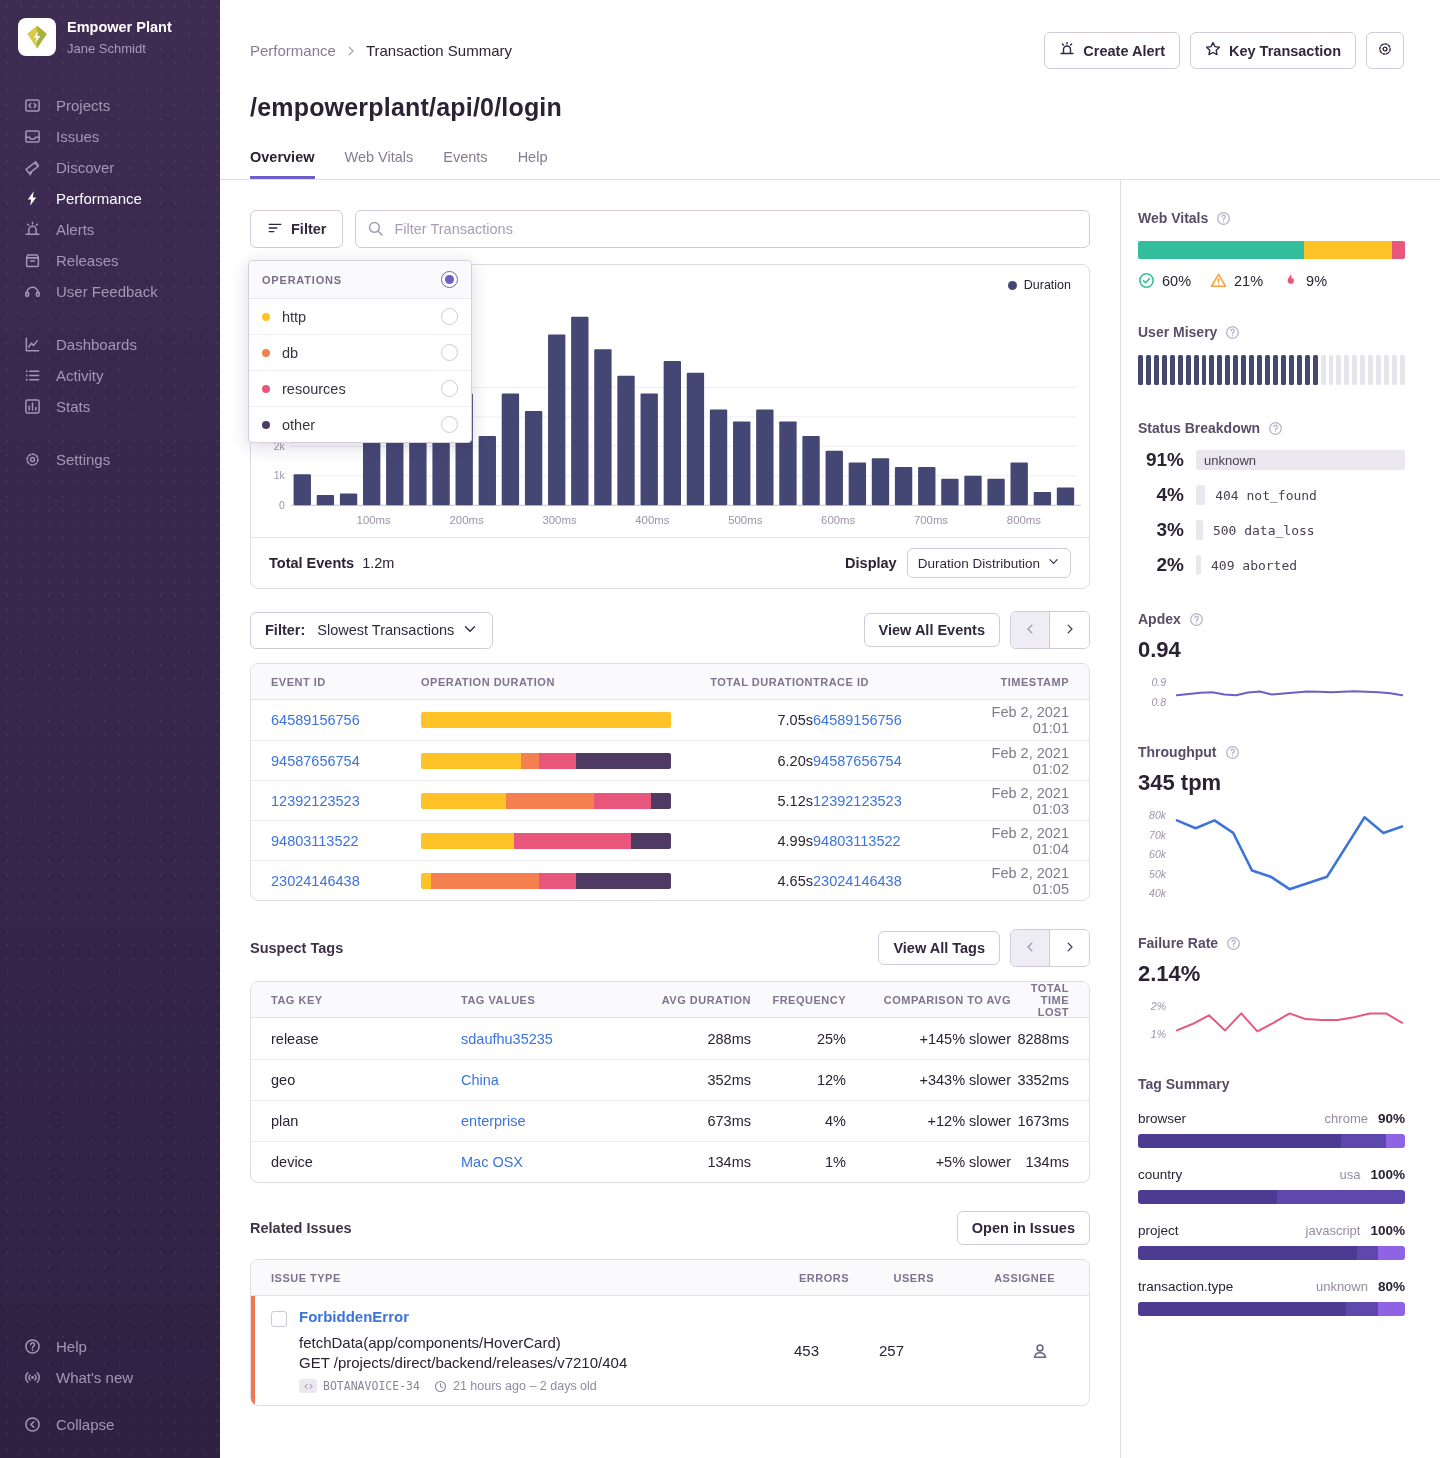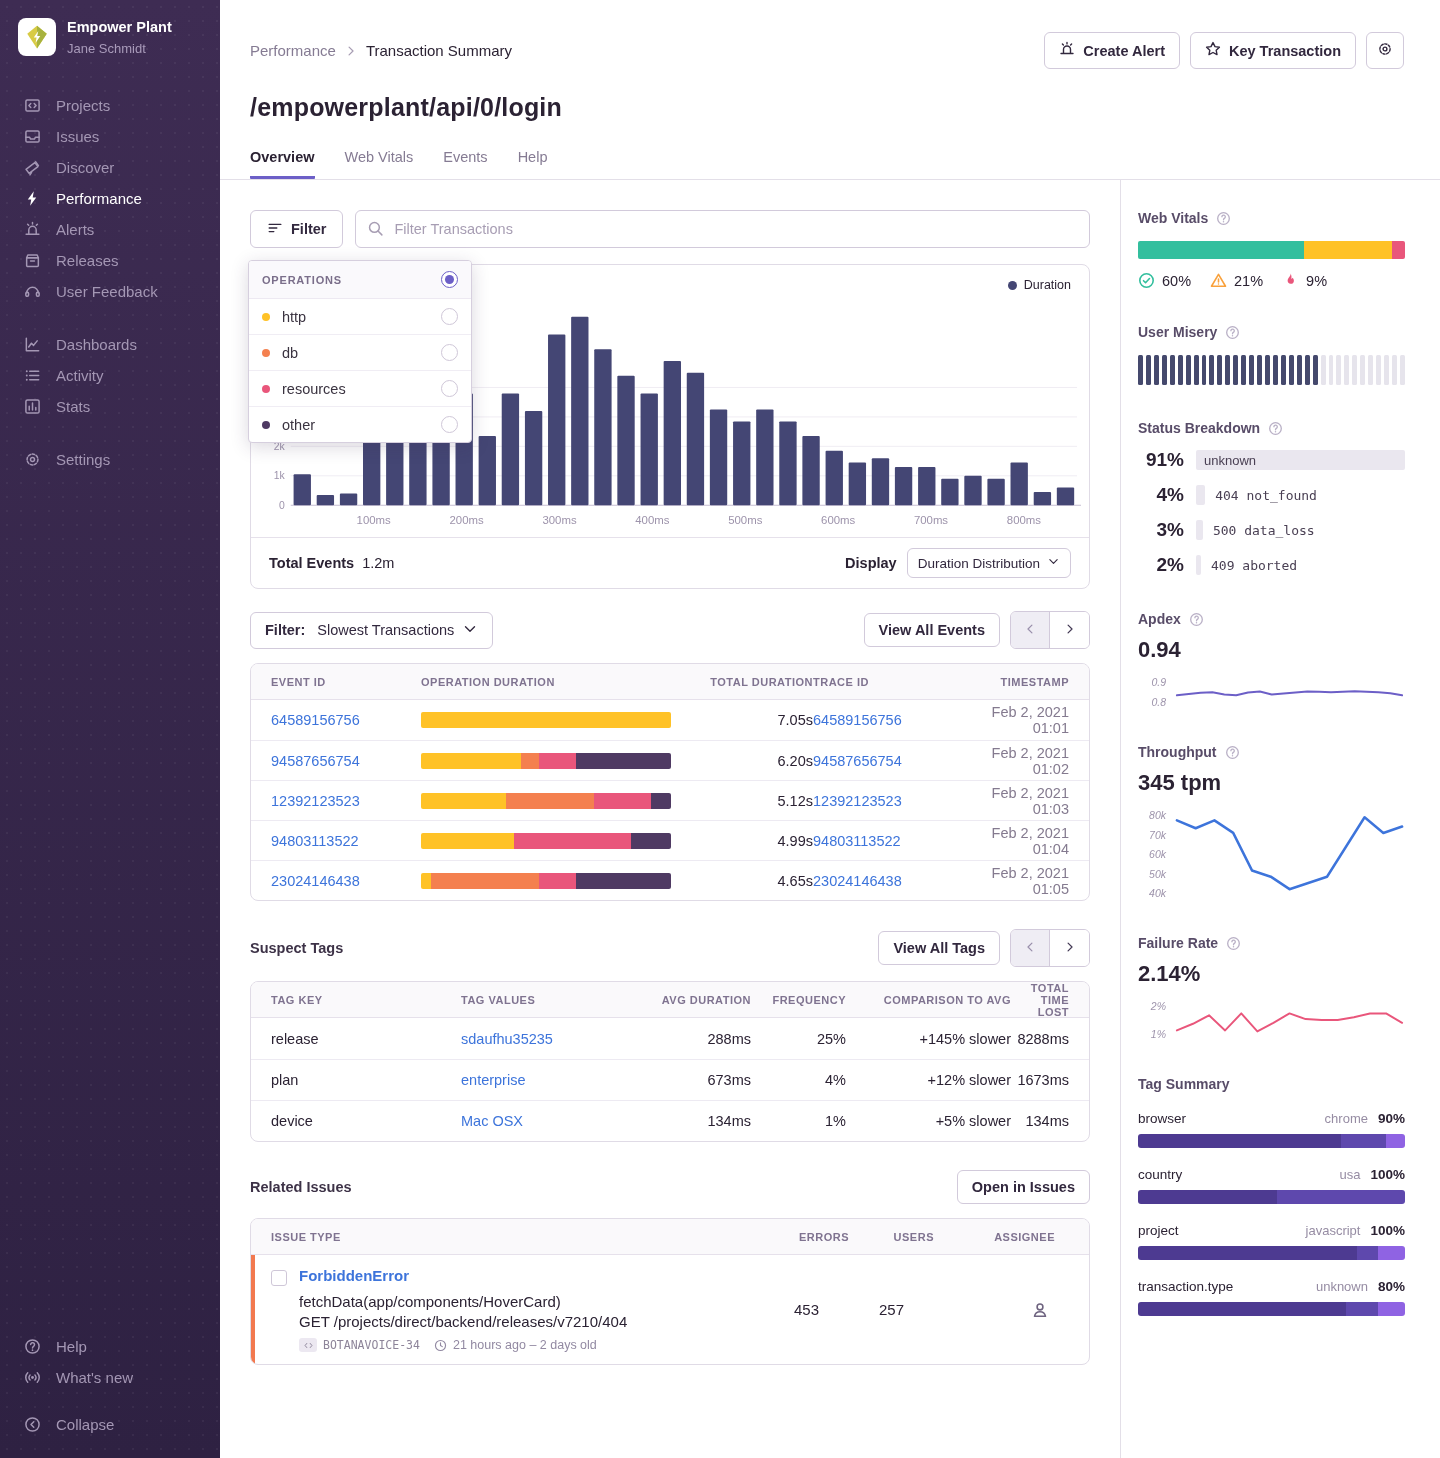--- a/index.html
+++ b/index.html
@@ -641,20 +641,28 @@
             <div class="rows">
               <div class="trow tg-grid">
                 <div>release</div>
                 <a class="link">sdaufhu35235</a>
                 <div class="ar">288ms</div>
                 <div class="ar">25%</div>
                 <div class="ar">+145% slower</div>
                 <div class="ar">8288ms</div>
               </div>
               <div class="trow tg-grid">
+                <div>geo</div>
+                <a class="link">China</a>
+                <div class="ar">352ms</div>
+                <div class="ar">12%</div>
+                <div class="ar">+343% slower</div>
+                <div class="ar">3352ms</div>
+              </div>
+              <div class="trow tg-grid">
                 <div>plan</div>
                 <a class="link">enterprise</a>
                 <div class="ar">673ms</div>
                 <div class="ar">4%</div>
                 <div class="ar">+12% slower</div>
                 <div class="ar">1673ms</div>
               </div>
               <div class="trow tg-grid">
                 <div>device</div>
                 <a class="link">Mac OSX</a>

